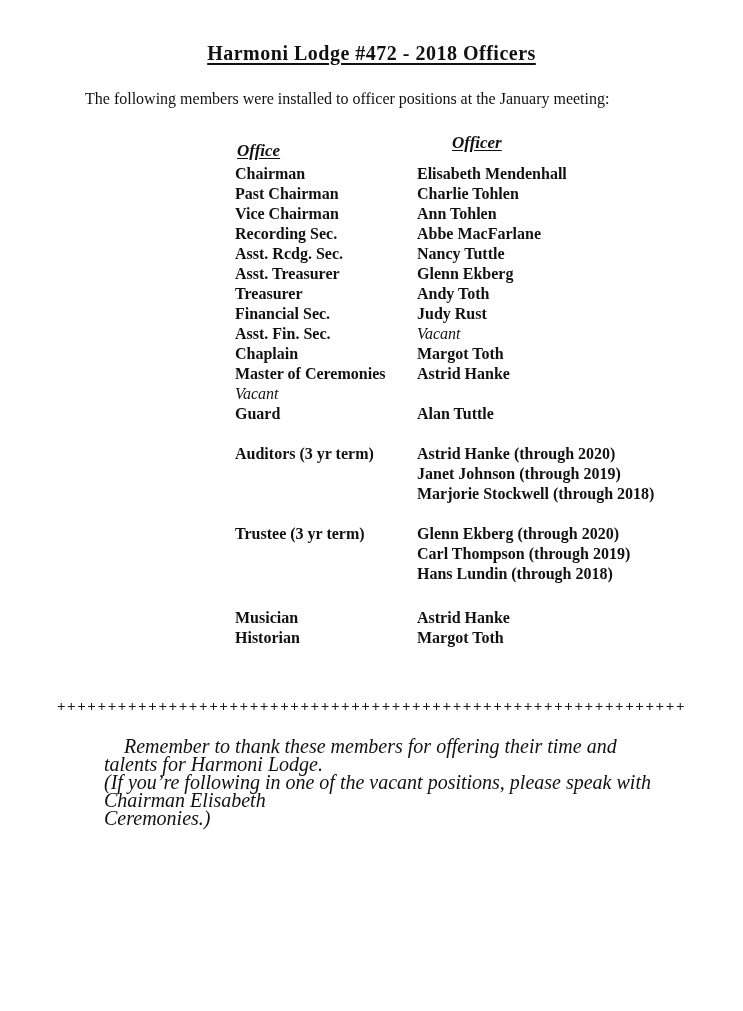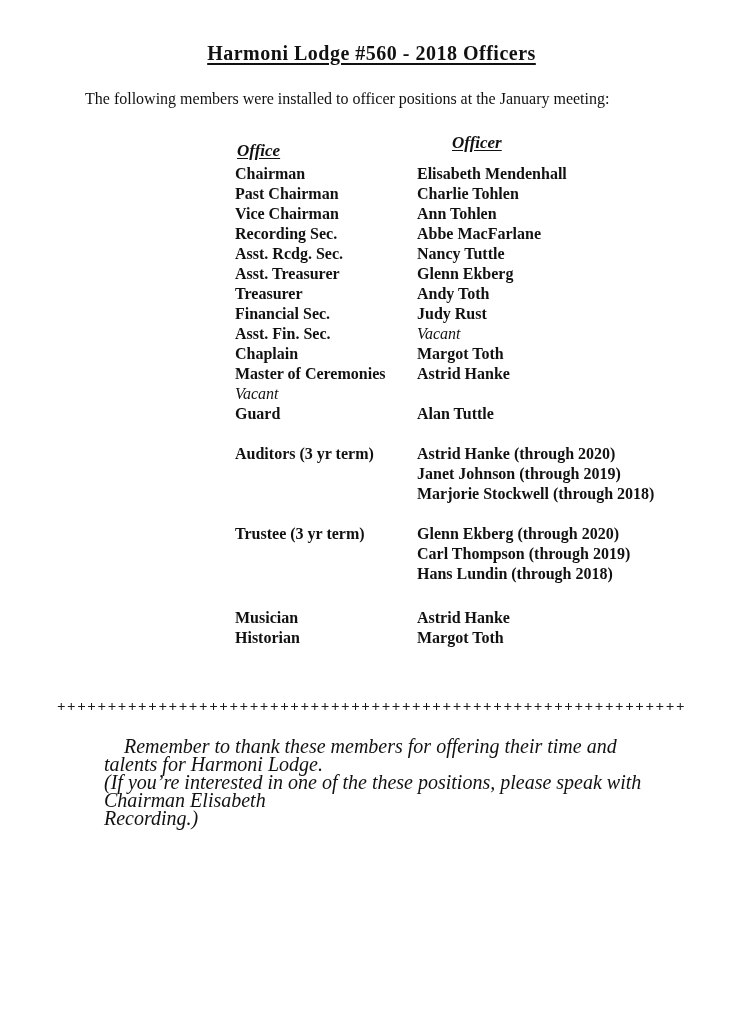--- a/index.html
+++ b/index.html
@@ -90,21 +90,21 @@
   }
   .footer-note .fline { display: block; }
   .footer-note .fline.first { text-indent: 20px; }
 </style>
 </head>
 <body>
 
 <div class="page">
 
   <div class="doc-title">
-    <span>Harmoni Lodge #560 -  2018 Officers</span>
+    <span>Harmoni Lodge #472 -  2018 Officers</span>
   </div>
 
   <div class="intro-line">The following members were installed to officer positions at the January meeting:</div>
 
   <div class="roster">
     <div class="roster-header-row">
       <div class="col-office">
         <span class="hdr">Office</span>
       </div>
       <div class="col-officer">
@@ -225,17 +225,17 @@
             </div>
           </div>
         </div>
       </div>
   </div>
 
   <div class="plus-divider">++++++++++++++++++++++++++++++++++++++++++++++++++++++++++++++</div>
 
   <div class="footer-note">
       <span class="fline first">Remember to thank these members for offering their time and talents for Harmoni Lodge.</span>
-      <span class="fline">(If you’re interested in one of the these positions, please speak with Chairman Elisabeth</span>
-      <span class="fline">Recording.)</span>
+      <span class="fline">(If you’re following in one of the vacant positions, please speak with Chairman Elisabeth</span>
+      <span class="fline">Ceremonies.)</span>
     </div>
 
 </div>
 
 </body></html>

